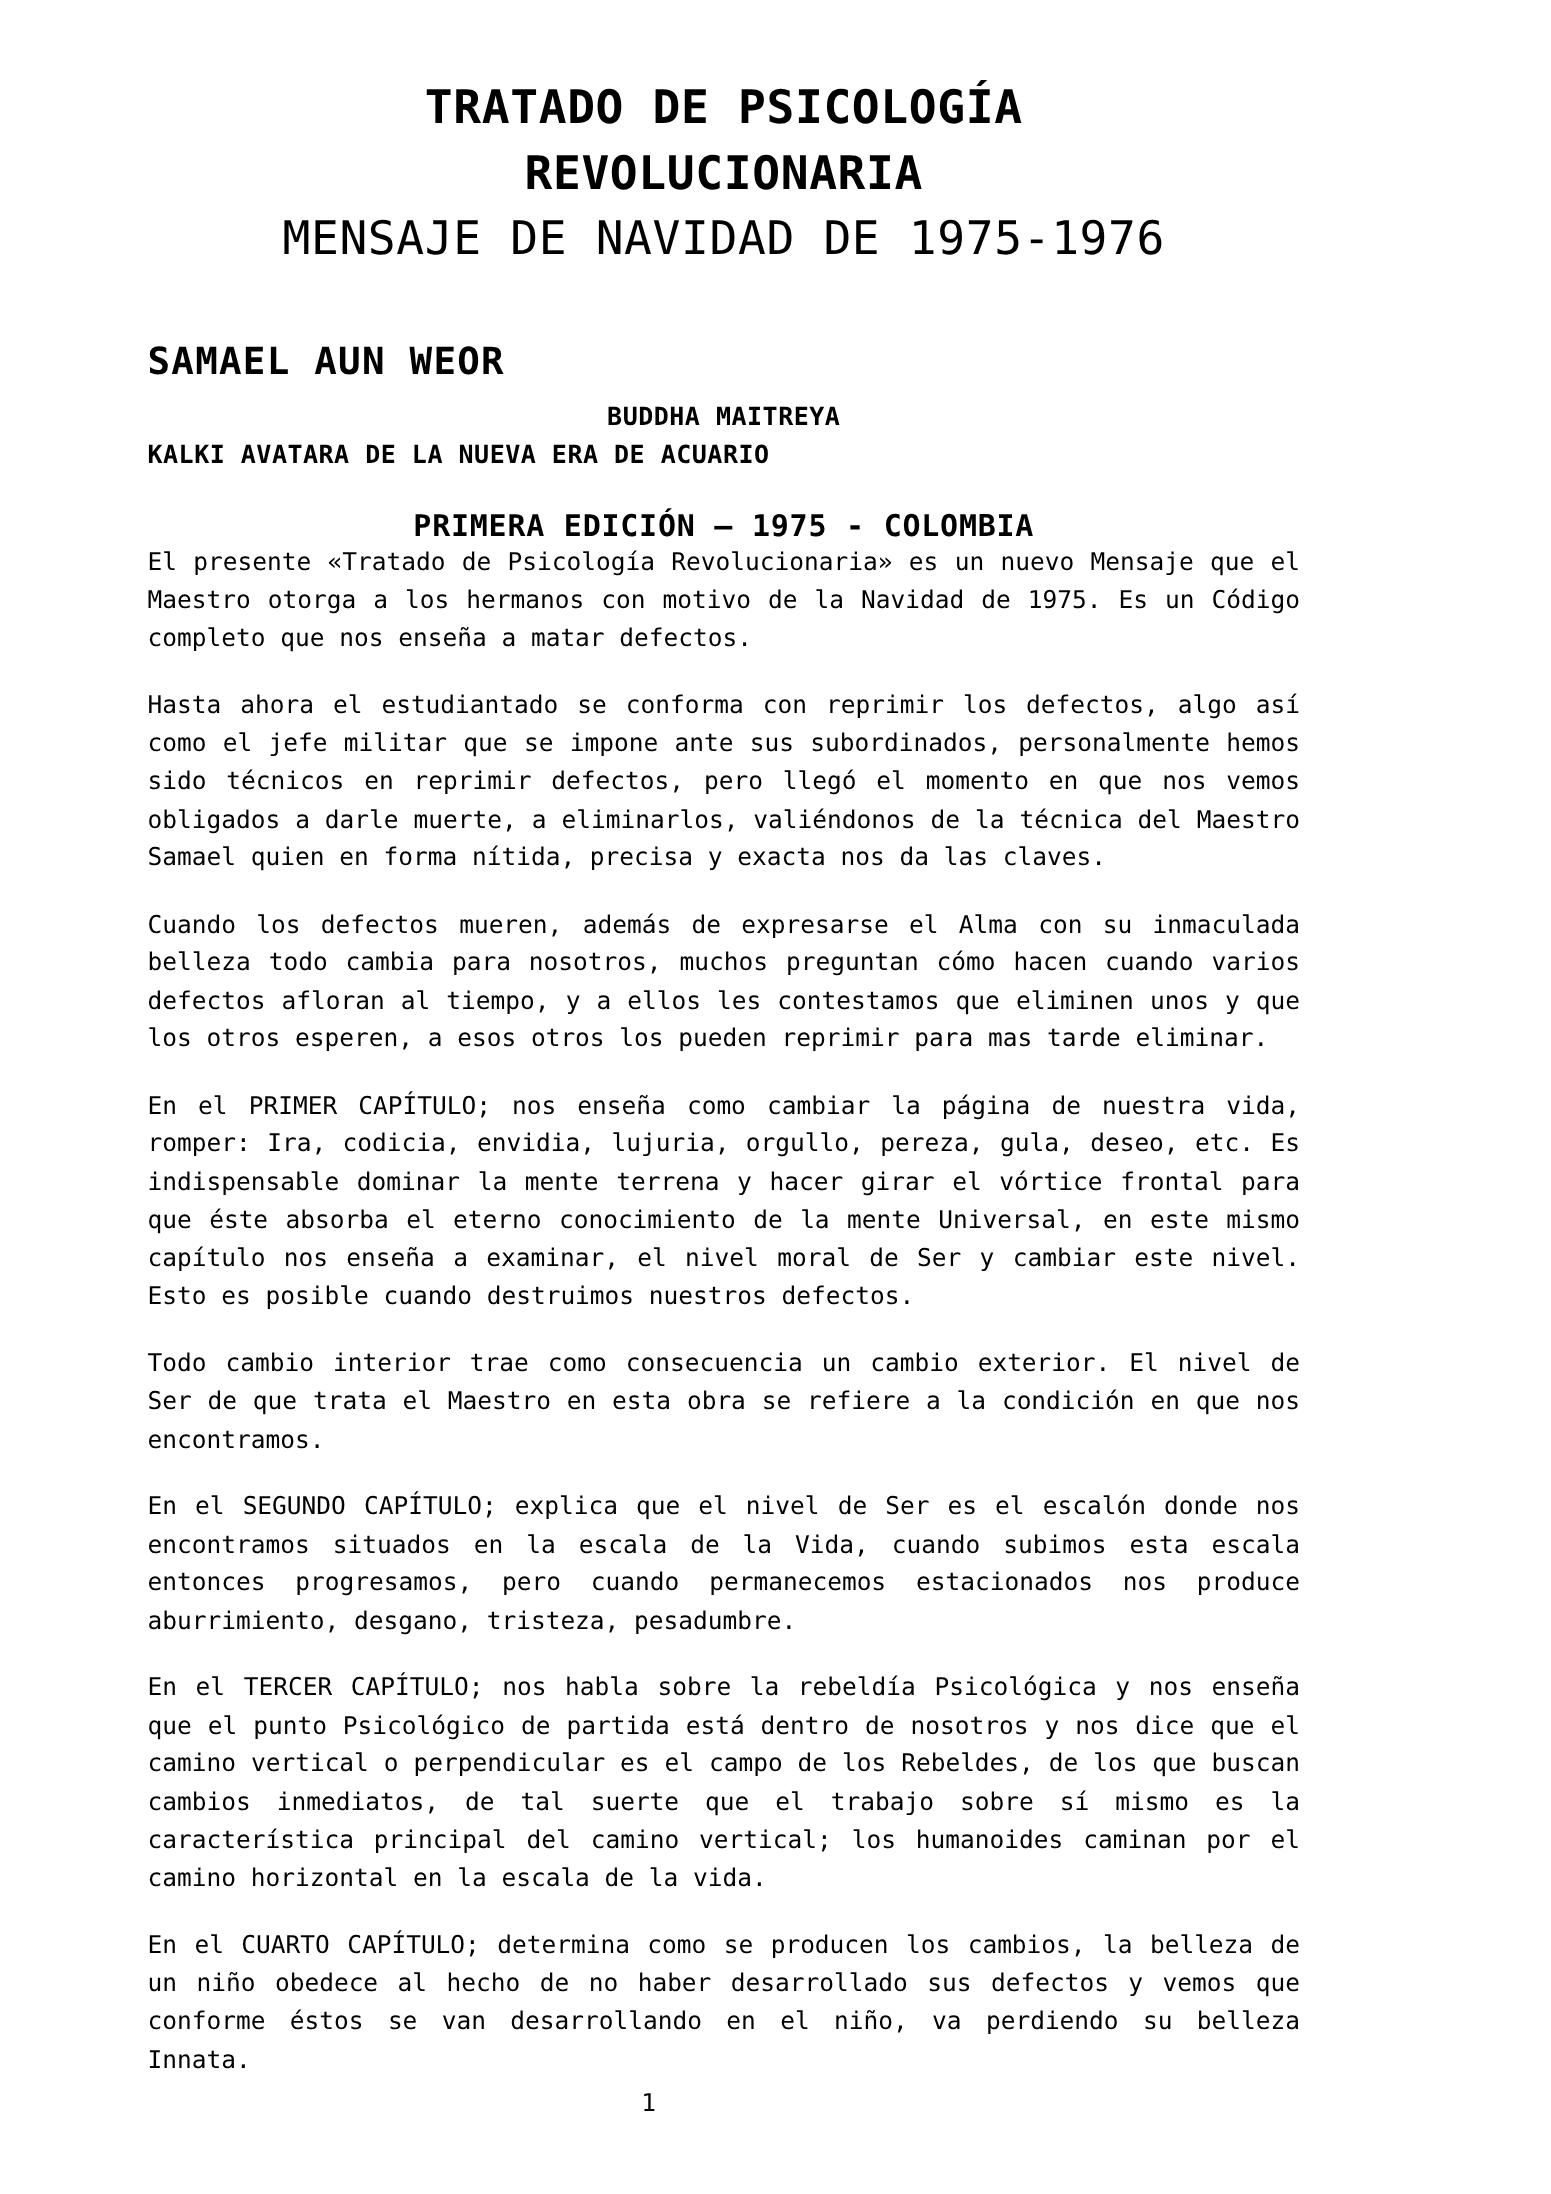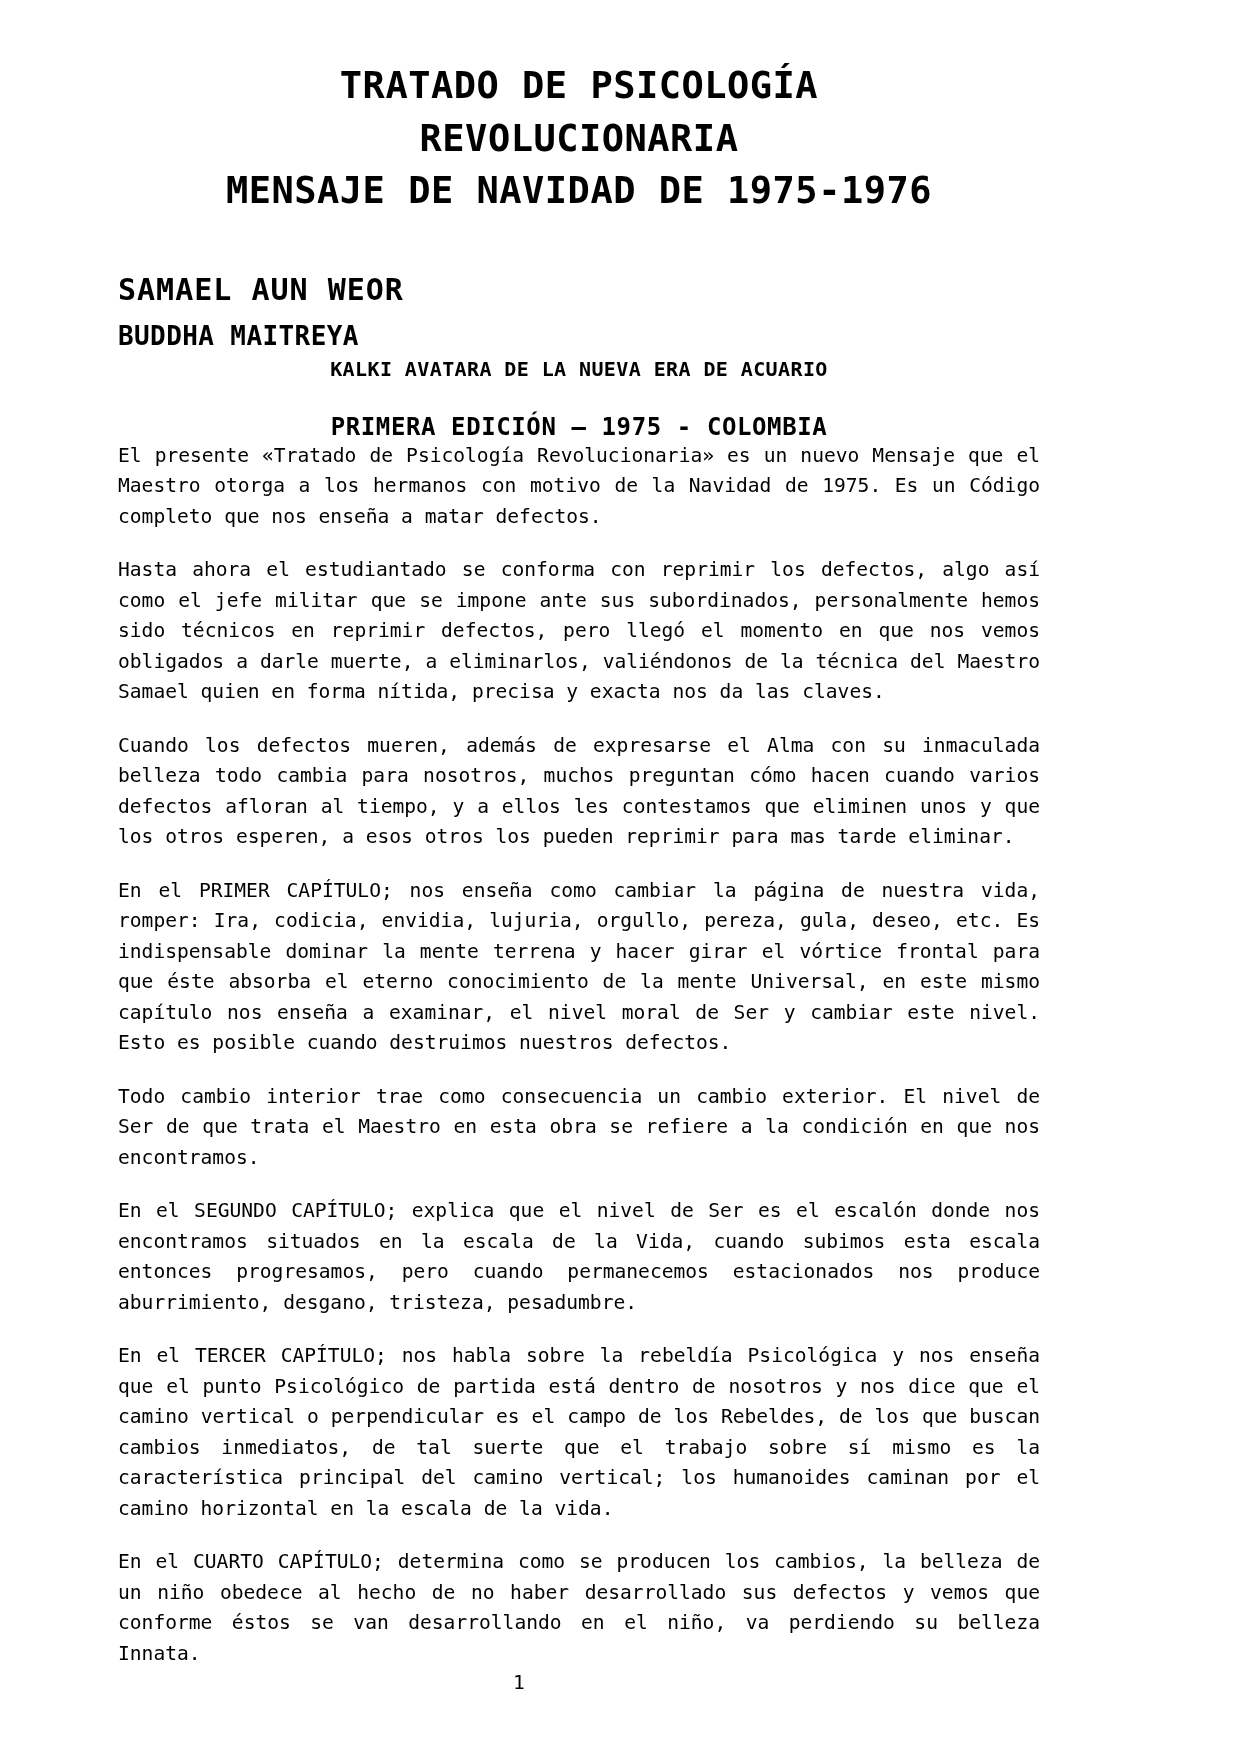--- a/index.html
+++ b/index.html
@@ -40,43 +40,43 @@
   .doc-title {
     font-size: 37px;
     font-weight: bold;
     letter-spacing: 0.5px;
     line-height: 1.42;
     margin: 0;
     white-space: pre-line;
   }
   .doc-subtitle {
     font-size: 37px;
-    font-weight: bold;
+    font-weight: normal;
     letter-spacing: 0.5px;
     line-height: 1.42;
     margin: 0;
   }
 
   .author {
     text-align: left;
     font-size: 30px;
     font-weight: bold;
     letter-spacing: 1px;
     margin: 0;
     padding-top: 54px;
   }
   .author-line2 {
-    font-size: 26px;
+    text-align: center;
+    font-size: 20px;
     font-weight: bold;
     letter-spacing: 0.4px;
     margin: 0;
     padding-top: 14px;
   }
   .author-line3 {
-    text-align: center;
     font-size: 20px;
     font-weight: bold;
     letter-spacing: 0.4px;
     margin: 0;
     padding-top: 6px;
   }
   .edition {
     text-align: center;
     font-size: 24px;
     font-weight: bold;

